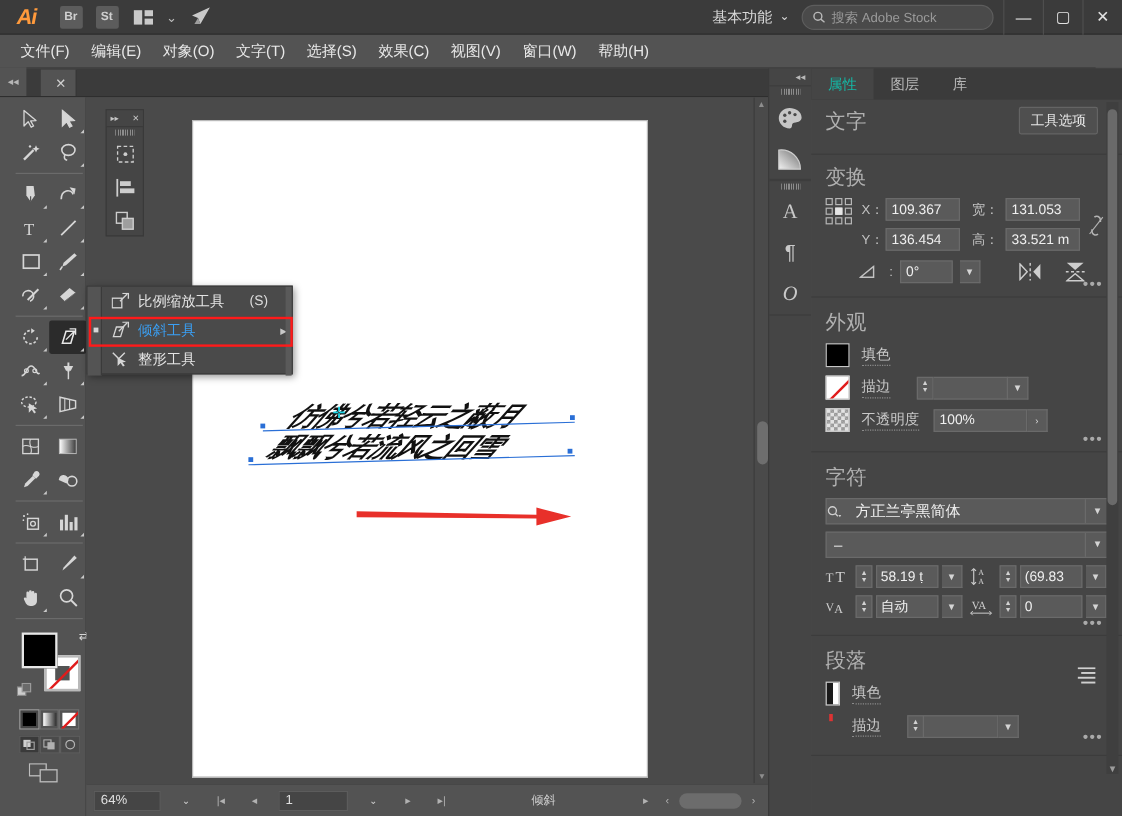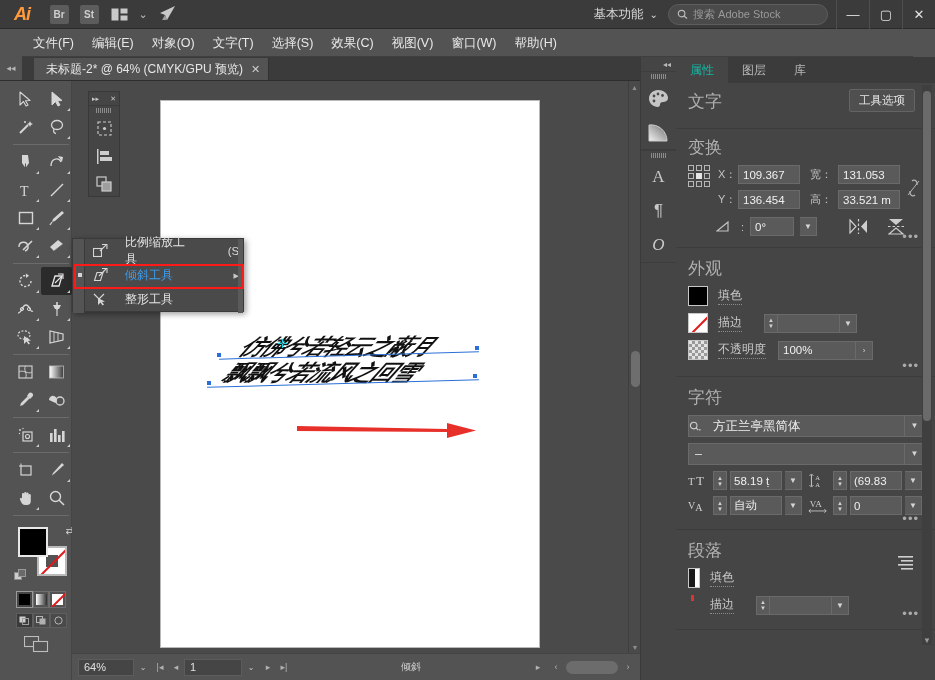--- a/index.html
+++ b/index.html
@@ -45,21 +45,21 @@
   .win-btns { display: flex; height: 29px; }
   .win-btn {
     width: 33px; height: 29px; display: flex; align-items: center; justify-content: center;
     color: #e2e2e2; font-size: 13px;
   }
   .win-btn.sep { border-left: 1px solid #4e4e4e; }
 
   
   .menubar {
     position: absolute; left: 0; top: 29px; width: 935px; height: 28px;
-    background: #535353; display: flex; align-items: center; padding-left: 24px;
+    background: #535353; display: flex; align-items: center; padding-left: 8px;
     border-bottom: 1px solid #3f3f3f;
   }
   .menu-item {
     padding: 0 9px; height: 28px; line-height: 28px;
     color: #e8e8e8; font-size: 12.5px; white-space: nowrap;
   }
 
   
   .tabbar {
     position: absolute; left: 0; top: 57px; width: 935px; height: 24px;
@@ -169,21 +169,21 @@
     position: absolute; left: 72px; top: 238px; width: 172px; height: 74px;
     background: #4a4a4a; border: 1px solid #3a3a3a; z-index: 60;
     box-shadow: 2px 2px 6px rgba(0,0,0,0.4);
   }
   .flyout-tab {
     position: absolute; left: 0; top: 0; width: 12px; height: 74px; background: #545454;
     border-right: 1px solid #3a3a3a;
   }
   .fly-item {
     position: relative; margin-left: 12px; height: 24px; display: flex; align-items: center;
-    gap: 17px; padding-left: 8px; color: #e4e4e4; font-size: 12px;
+    gap: 7px; padding-left: 8px; color: #e4e4e4; font-size: 12px;
   }
   .fly-item.selected { color: #3aa0f5; }
   .fly-key { margin-left: 14px; color: #dcdcdc; font-size: 11.5px; }
   .fly-dot {
     position: absolute; left: -7px; top: 10px; width: 4px; height: 4px; background: #d6d6d6;
   }
   .fly-arrow { position: absolute; right: 4px; top: 9px; color: #c8c8c8; font-size: 7px; }
   .fly-highlight {
     position: absolute; left: 1px; top: 25px; width: 170px; height: 25px;
     border: 2px solid #ff1a1a; pointer-events: none; z-index: 61;
@@ -236,21 +236,21 @@
     color: #8e8e8e; font-size: 7px;
   }
   .vscroll .thumb {
     position: absolute; left: 2px; top: 270px; width: 9px; height: 36px;
     background: #6e6e6e; border-radius: 5px;
   }
 
   
   .statusbar {
     position: absolute; left: 72px; top: 653px; width: 568px; height: 27px;
-    background: #535353; display: flex; align-items: center; gap: 0;
+    background: #535353; display: flex; align-items: center; gap: 12px;
     border-top: 1px solid #454545; padding-left: 6px;
   }
   .zoom-field {
     width: 56px; height: 17px; background: #454545; border: 1px solid #5c5c5c;
     display: flex; align-items: center; padding-left: 5px; color: #e0e0e0; font-size: 11px;
   }
   .mini-caret {
     width: 18px; height: 17px; display: flex; align-items: center; justify-content: center;
     color: #c8c8c8; font-size: 8px;
   }
@@ -444,21 +444,20 @@
     <div class="menu-item">选择(S)</div>
     <div class="menu-item">效果(C)</div>
     <div class="menu-item">视图(V)</div>
     <div class="menu-item">窗口(W)</div>
     <div class="menu-item">帮助(H)</div>
   </div>
 
   <div class="tabbar">
     <div class="tabbar-collapse">◂◂</div>
     <div class="doc-tab">
-      <span>未标题-2* @ 64% (CMYK/GPU 预览)</span>
       <span class="close">✕</span>
     </div>
     <div class="tabbar-right">▸▸</div>
   </div>
 
   <div class="toolcol"></div>
 
   <div class="toolbar">
     <div class="tool-grid">
 

